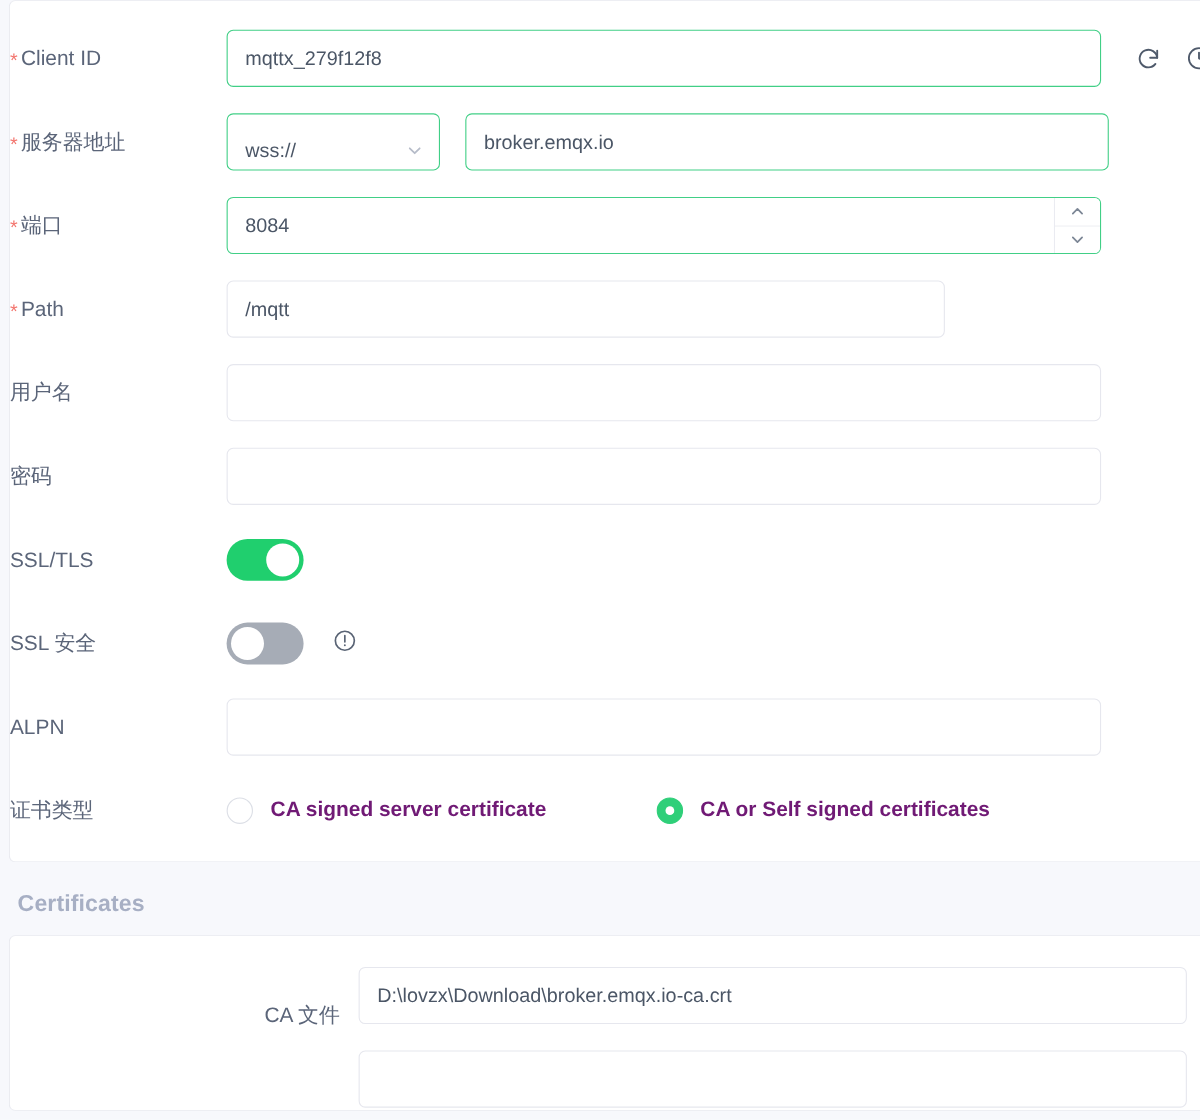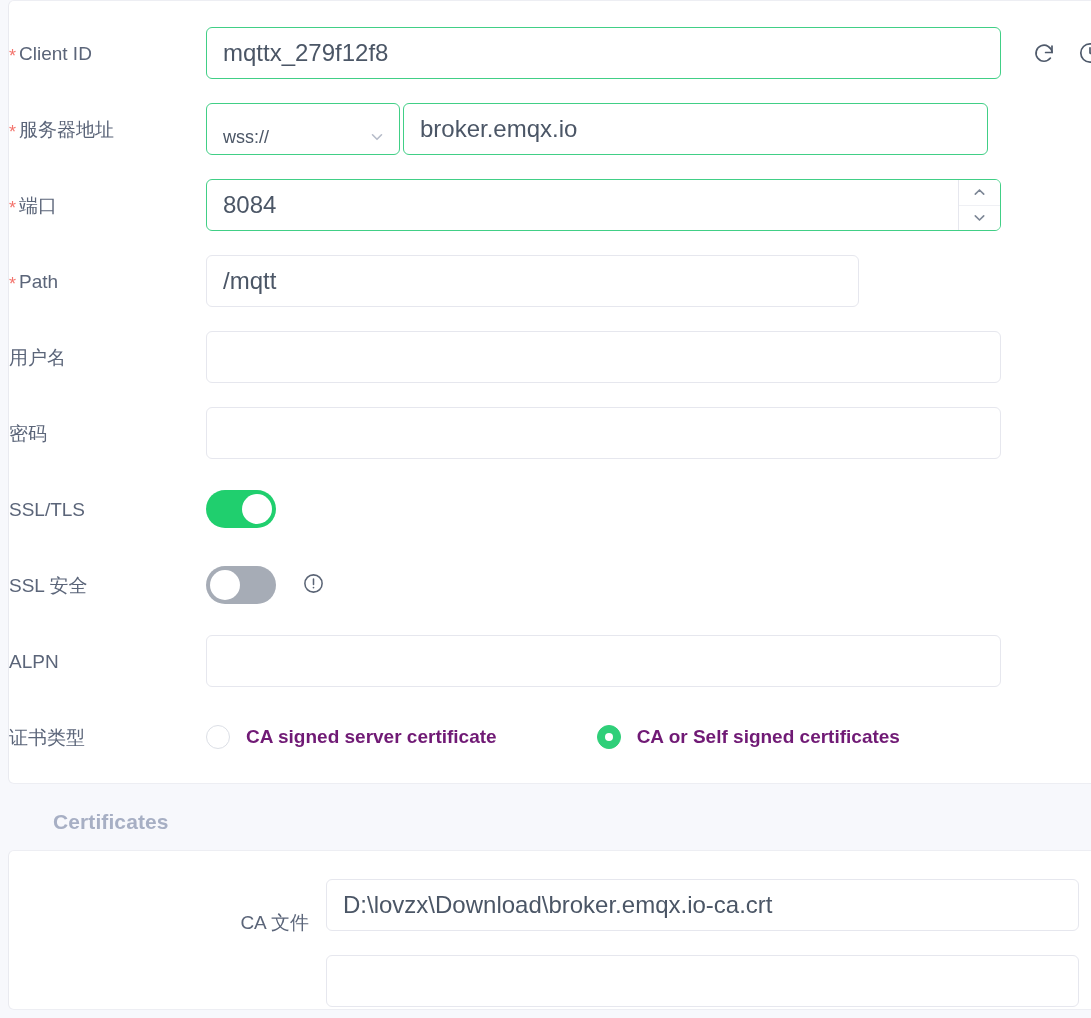--- a/index.html
+++ b/index.html
@@ -58,21 +58,20 @@
   }
 
   
   .section-head {
     padding: 26px 0 16px 8px;
     font-size: 21px;
     font-weight: bold;
     color: #a7afc4;
     letter-spacing: .1px;
     background: #f7f8fc;
-    margin-left: 37px;
   }
 
   
   .row {
     display: flex;
     align-items: center;
     height: 52px;
     margin-bottom: 24px;
   }
   .row:last-child { margin-bottom: 0; }
@@ -101,33 +100,33 @@
     align-items: center;
     flex: 1;
   }
 
   
   .inp {
     height: 52px;
     border: 1px solid #e6e7ee;
     border-radius: 6px;
     background: #ffffff;
-    font-size: 24px;
+    font-size: 18px;
     color: #4b5666;
     padding: 16px 16px;
     font-family: inherit;
     outline: none;
     line-height: 50px;
     display: flex;
     align-items: center;
   }
   .inp.ok { border-color: #41cf86; }
 
   .inp-clientid { width: 795px; }
-  .inp-host     { width: 585px; margin-left: 3px; }
+  .inp-host     { width: 585px; margin-left: 23px; }
   .inp-port     { width: 795px; padding-right: 52px; position: relative; }
   .inp-path     { width: 653px; }
   .inp-user     { width: 795px; }
   .inp-pass     { width: 795px; }
   .inp-alpn     { width: 795px; }
 
   .inp-text { flex: 1; }
 
   
   .sel {

